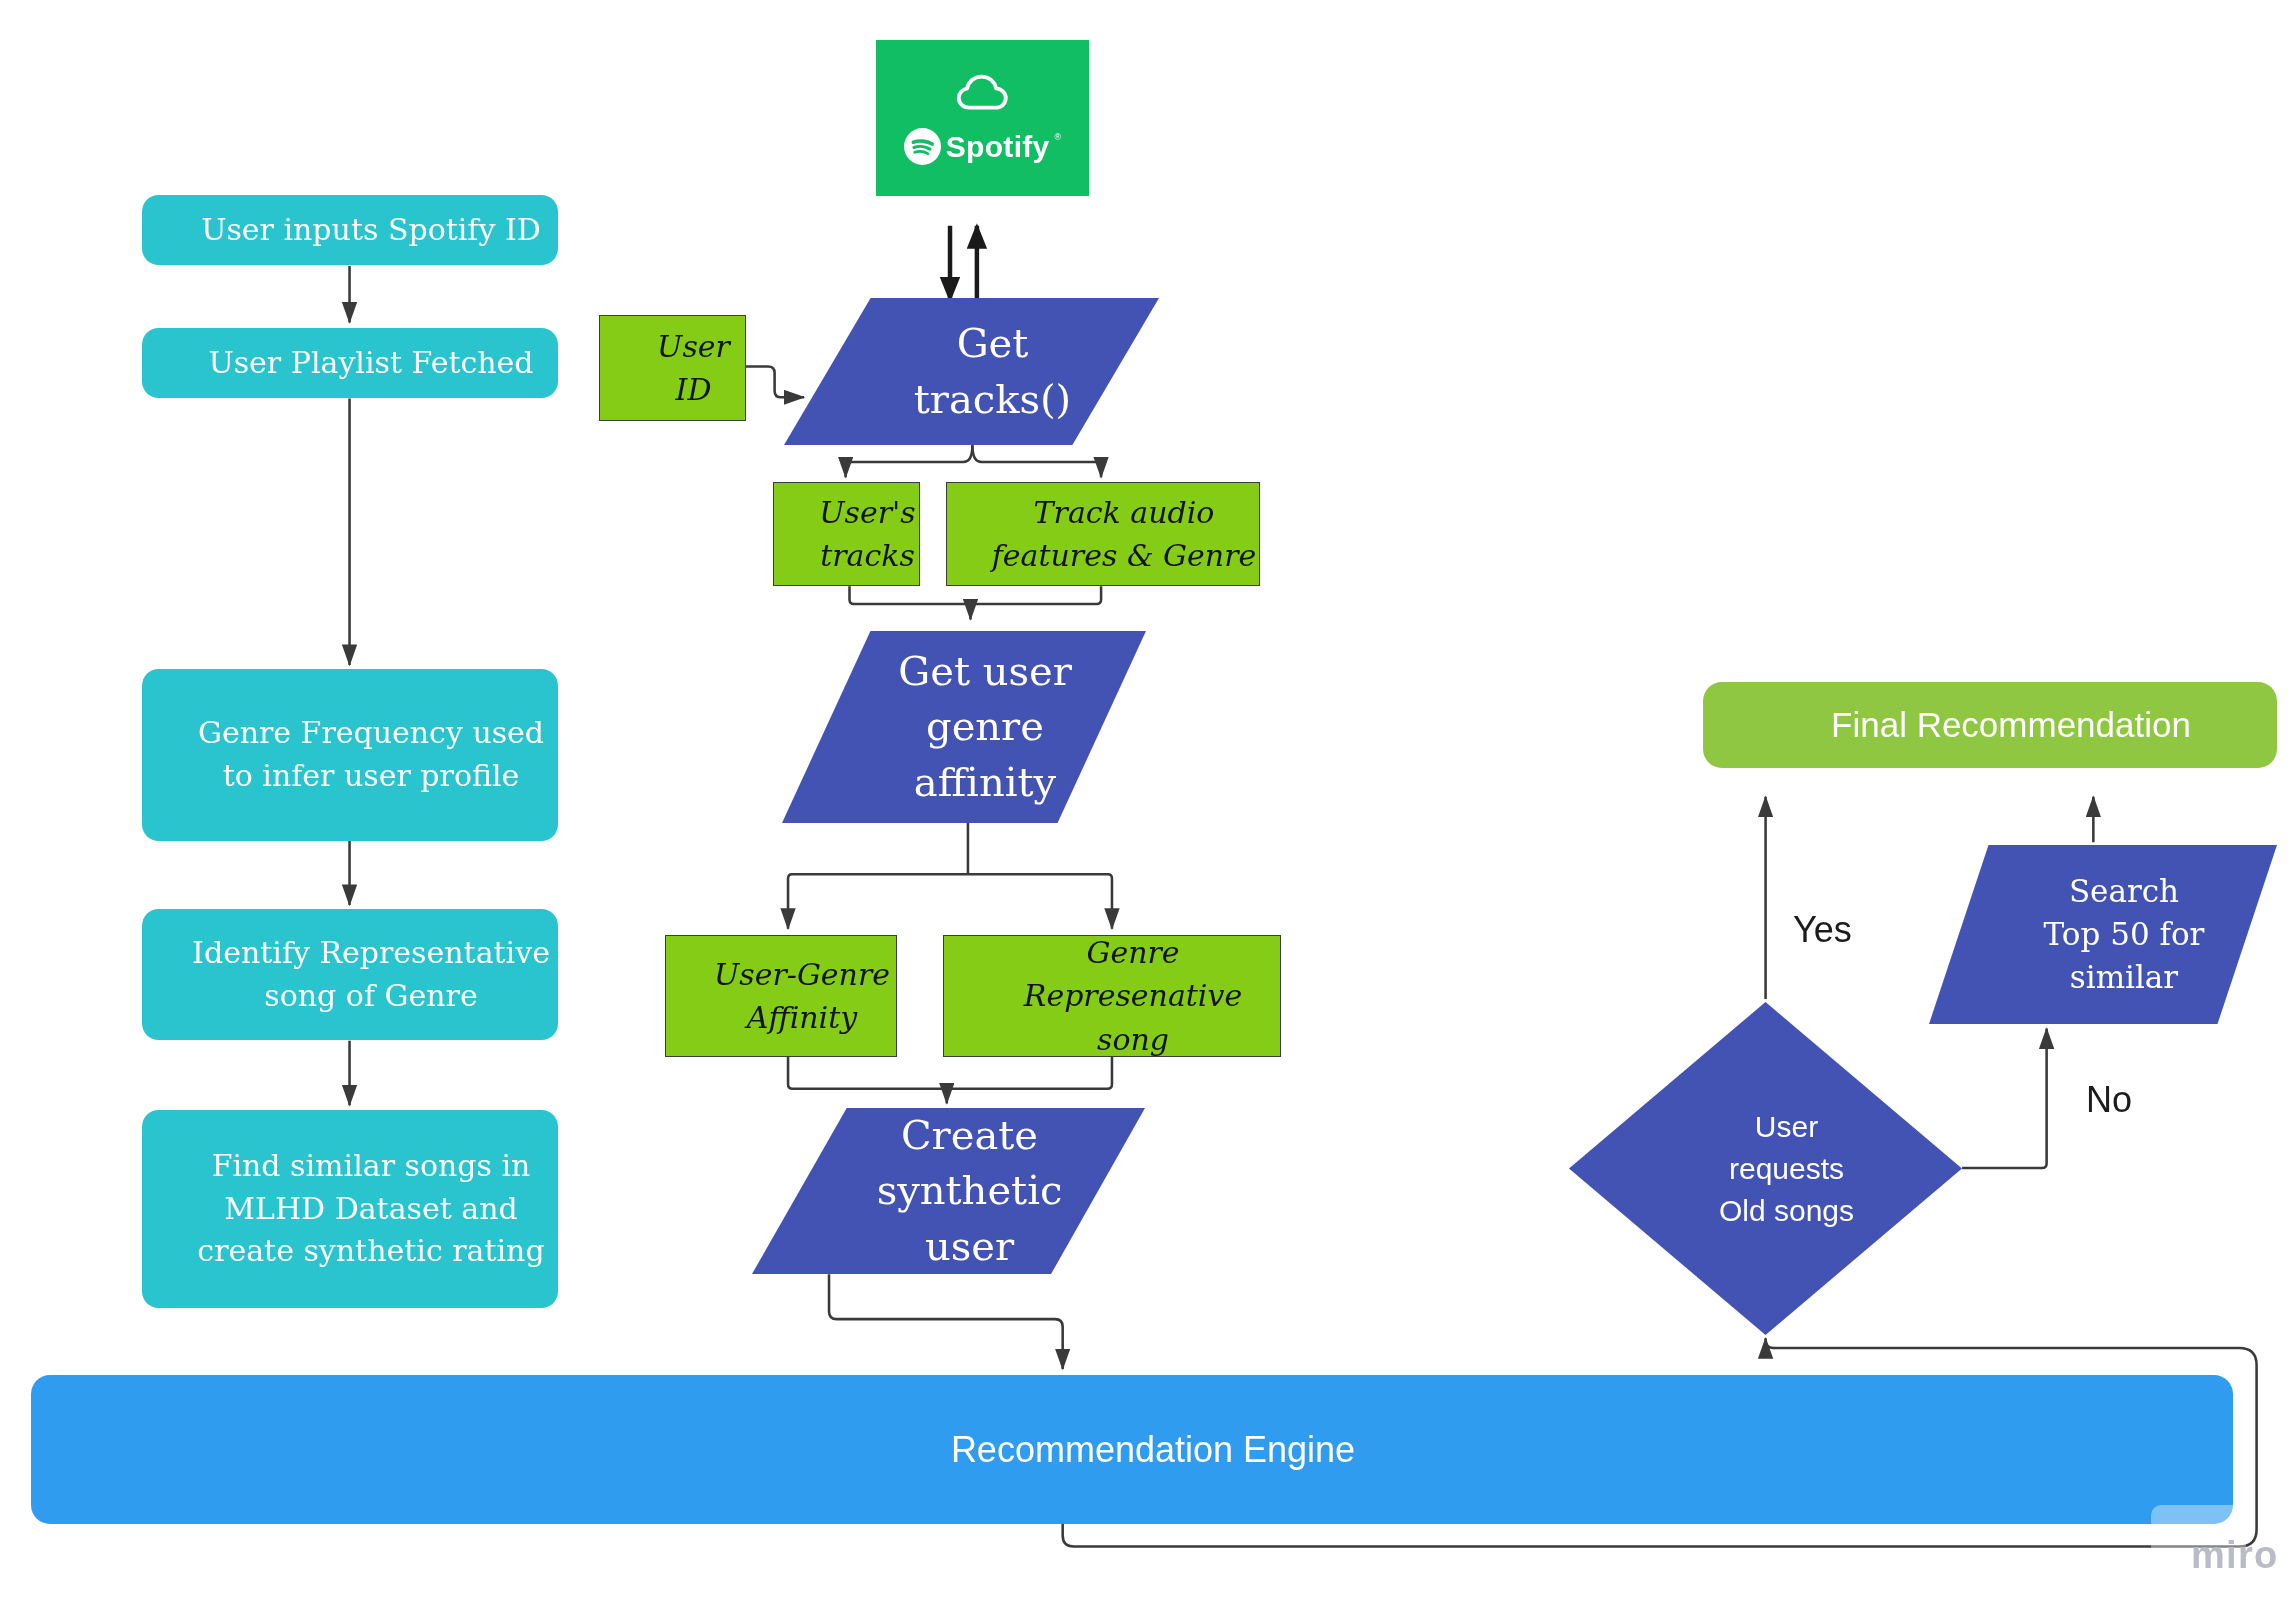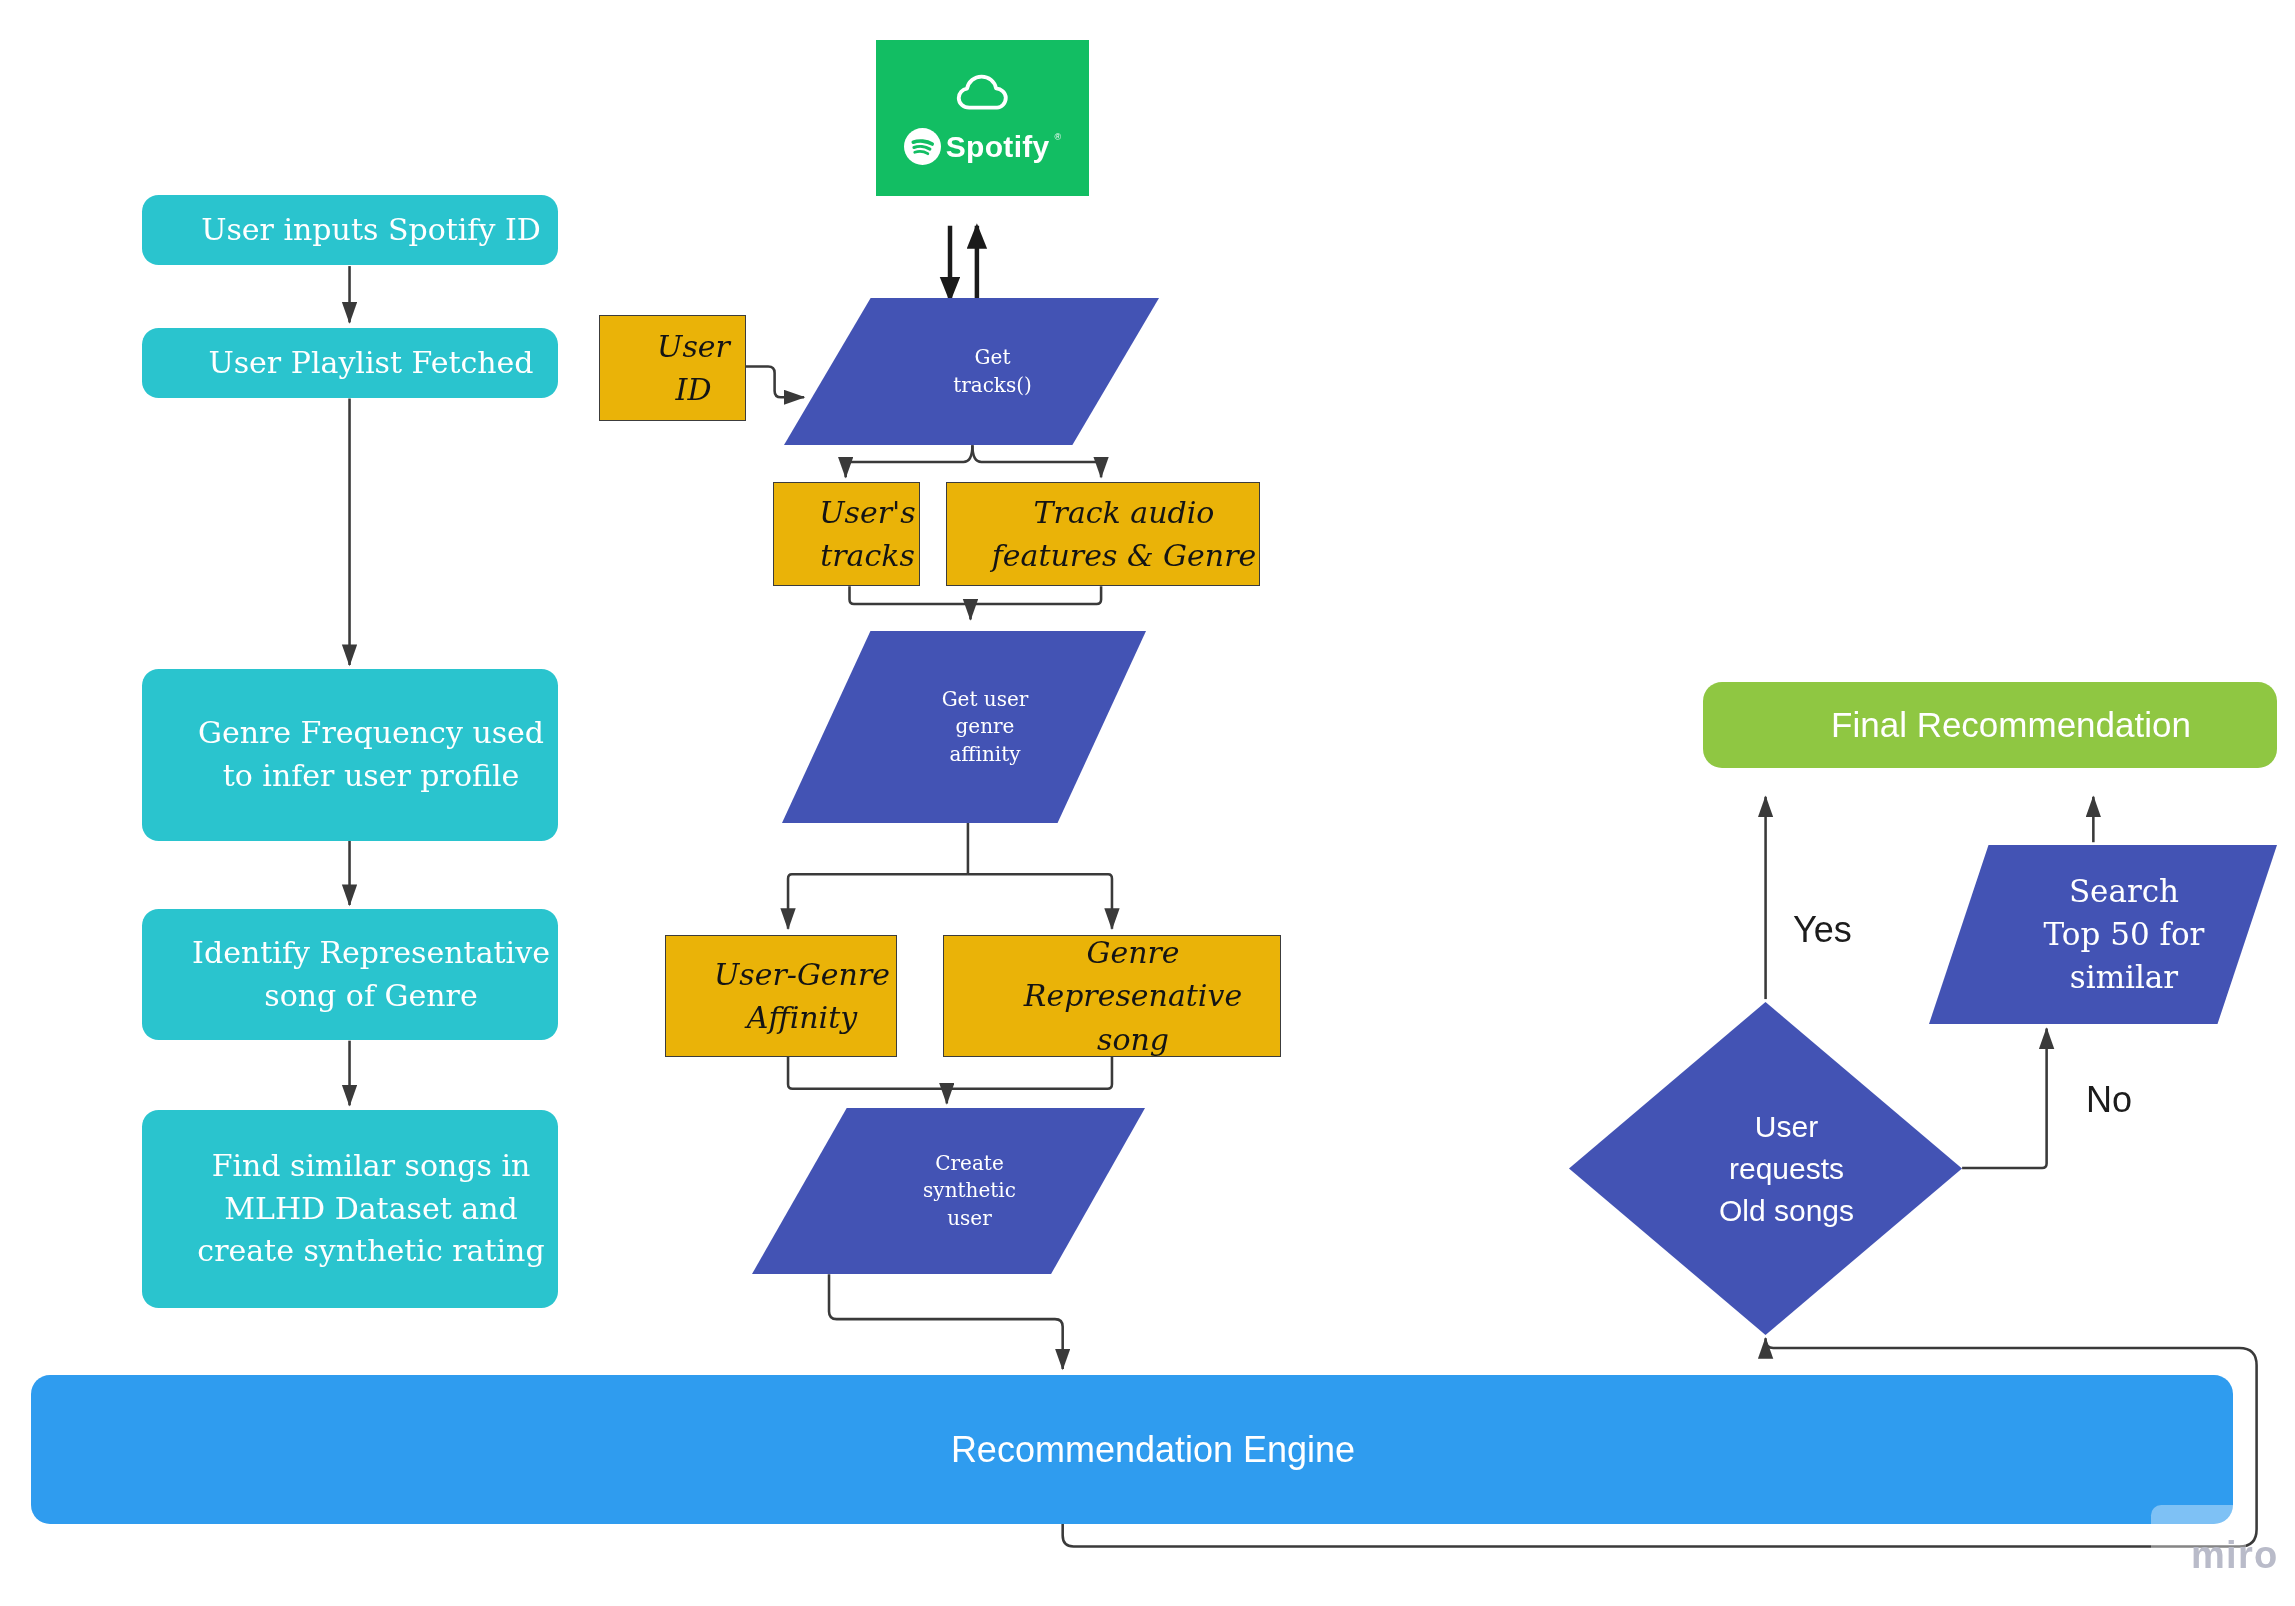--- a/index.html
+++ b/index.html
@@ -7,26 +7,26 @@
        font-family:"Liberation Sans",sans-serif;}
   .abs{position:absolute;box-sizing:border-box;}
   .center{display:flex;align-items:center;justify-content:center;text-align:center;padding-left:42px;}
   .pre{white-space:pre-line;}
 
   
   .step{background:#2ac4ce;border-radius:16.6px;color:#ffffff;
         font-family:"DejaVu Serif",serif;font-size:30px;line-height:1.42;}
 
   
-  .databox{background:#eab308;border:1.9px solid #3c3c3c;color:#141414;
+  .databox{background:#84cc16;border:1.9px solid #3c3c3c;color:#141414;
            font-family:"DejaVu Serif",serif;font-style:italic;font-size:30px;line-height:1.45;}
 
   
   .para{background:#4353b4;color:#ffffff;font-family:"DejaVu Serif",serif;
-        font-size:20px;line-height:1.38;}
+        font-size:40px;line-height:1.38;}
   .p-gettracks{clip-path:polygon(23.1% 0,100% 0,76.9% 100%,0 100%);}
   .p-affinity {clip-path:polygon(24.3% 0,100% 0,75.7% 100%,0 100%);}
   .p-create   {clip-path:polygon(24.1% 0,100% 0,76.1% 100%,0 100%);}
   .p-search   {clip-path:polygon(17.1% 0,100% 0,82.9% 100%,0 100%);}
   .diamond{background:#4353b4;color:#ffffff;font-size:30px;line-height:1.4;
            clip-path:polygon(50% 0,100% 50%,50% 100%,0 50%);}
 
   .final{background:#8fc742;border-radius:19px;color:#ffffff;font-size:35px;}
   .engine{background:#2f9cef;border-radius:19px;color:#ffffff;font-size:36px;}
 

